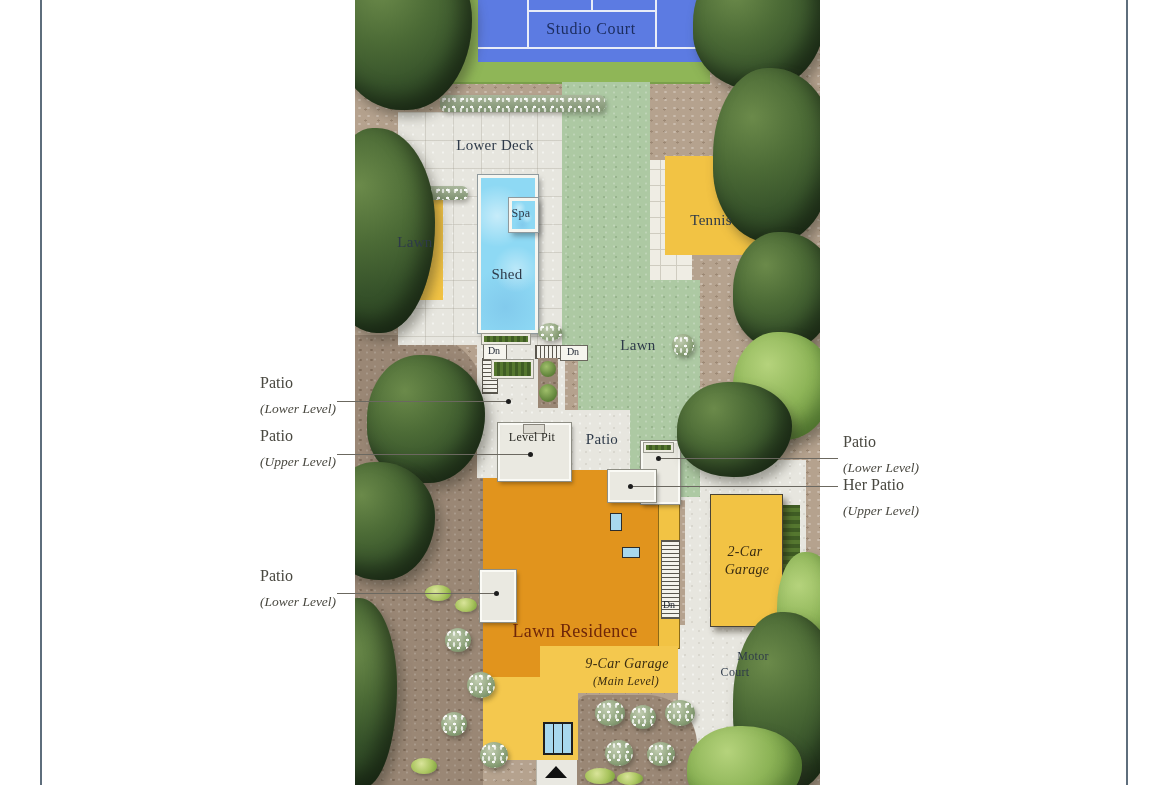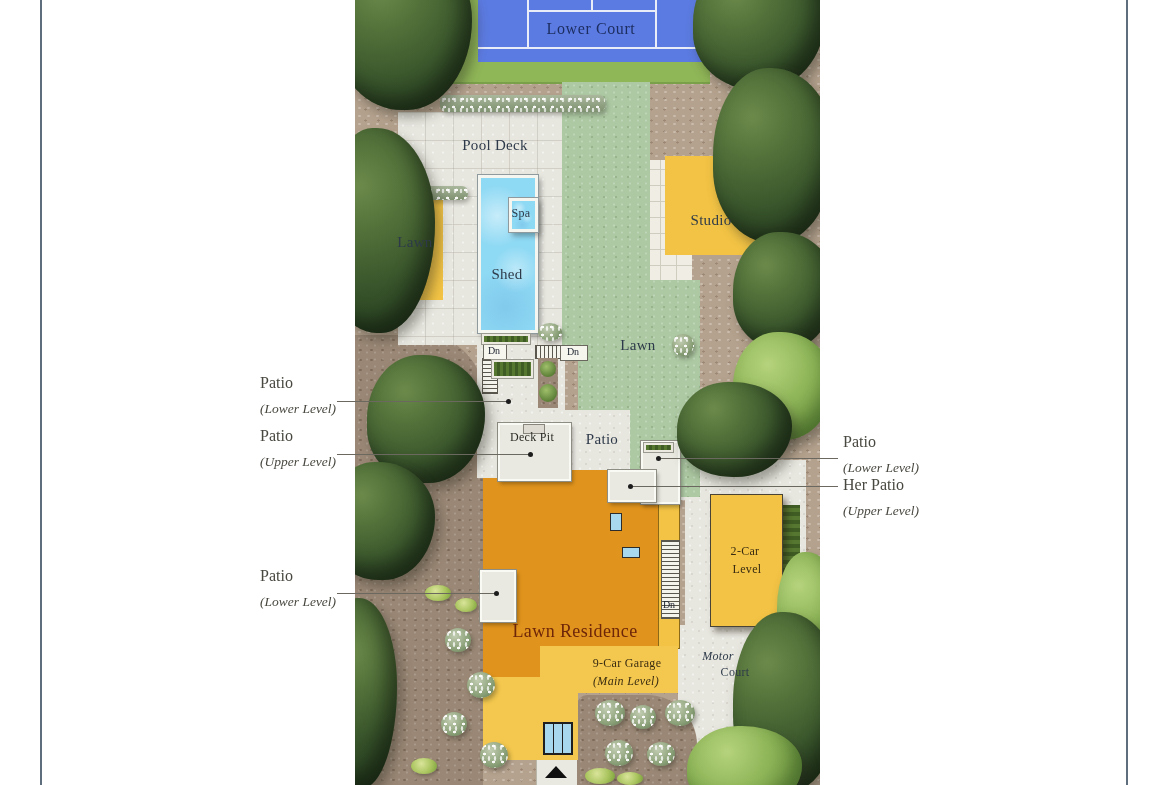--- a/index.html
+++ b/index.html
@@ -81,21 +81,21 @@
 
   
   .tc-line{position:absolute;background:#e9edf8;}
 
   
   .plbl{position:absolute;transform:translateX(-50%);white-space:nowrap;
     color:#2e3a49;font-size:15px;letter-spacing:.3px;}
   .navy{color:#1c2d5f;font-size:16px;letter-spacing:.6px;}
   .tiny{font-size:10px;letter-spacing:0;color:#1d2430;}
   .resid{color:#6e2609;font-size:18px;letter-spacing:.4px;}
-  .brown{color:#3a2c12;font-size:12px;}
+  .brown{color:#3a2c12;font-size:14px;font-style:italic;}
   .ital{font-style:italic;font-size:12px;}
   .sm{font-size:12px;color:#2a2a25;}
   .md{font-size:12px;}
 
   
   .ann{position:absolute;color:#494840;line-height:1.05;}
   .ann .t{display:block;font-size:16px;}
   .ann .s{display:block;font-size:13.5px;font-style:italic;margin-top:10px;}
   .leader{position:absolute;height:1px;background:#6b6860;}
   .dot{position:absolute;width:5px;height:5px;border-radius:50%;background:#1c1c1c;}
@@ -213,38 +213,38 @@
     <div class="tree" style="left:-30px;top:598px;width:72px;height:190px;"></div>
     <div class="tree" style="left:338px;top:-45px;width:132px;height:135px;"></div>
     <div class="tree" style="left:358px;top:68px;width:122px;height:175px;"></div>
     <div class="tree" style="left:378px;top:232px;width:102px;height:118px;"></div>
     <div class="tree light" style="left:378px;top:332px;width:100px;height:108px;"></div>
     <div class="tree" style="left:322px;top:382px;width:115px;height:95px;"></div>
     <div class="tree light" style="left:422px;top:552px;width:62px;height:112px;"></div>
     <div class="tree" style="left:378px;top:612px;width:108px;height:180px;"></div>
     <div class="tree light" style="left:332px;top:726px;width:115px;height:85px;"></div>
 
-    <div class="plbl navy" style="left:236px;top:20px;">Lower Court</div>
-    <div class="plbl" style="left:140px;top:137px;">Pool Deck</div>
+    <div class="plbl navy" style="left:236px;top:20px;">Studio Court</div>
+    <div class="plbl" style="left:140px;top:137px;">Lower Deck</div>
     <div class="plbl" style="left:60px;top:234px;">Lawn</div>
     <div class="plbl md" style="left:166px;top:206px;">Spa</div>
     <div class="plbl" style="left:152px;top:266px;">Shed</div>
-    <div class="plbl" style="left:356px;top:212px;">Studio</div>
+    <div class="plbl" style="left:356px;top:212px;">Tennis</div>
     <div class="plbl" style="left:283px;top:337px;">Lawn</div>
     <div class="plbl tiny" style="left:139px;top:345px;">Dn</div>
     <div class="plbl tiny" style="left:218px;top:346px;">Dn</div>
     <div class="plbl tiny" style="left:314px;top:599px;">Dn</div>
-    <div class="plbl sm" style="left:177px;top:430px;">Deck Pit</div>
+    <div class="plbl sm" style="left:177px;top:430px;">Level Pit</div>
     <div class="plbl" style="left:247px;top:431px;">Patio</div>
     <div class="plbl resid" style="left:220px;top:621px;">Lawn Residence</div>
     <div class="plbl brown" style="left:272px;top:656px;">9-Car Garage</div>
     <div class="plbl brown ital" style="left:271px;top:674px;">(Main Level)</div>
     <div class="plbl brown" style="left:390px;top:544px;">2-Car</div>
-    <div class="plbl brown" style="left:392px;top:562px;">Level</div>
-    <div class="plbl md" style="left:363px;top:649px;font-style:italic;">Motor</div>
+    <div class="plbl brown" style="left:392px;top:562px;">Garage</div>
+    <div class="plbl md" style="left:398px;top:649px;">Motor</div>
     <div class="plbl md" style="left:380px;top:665px;">Court</div>
   </div>
 
   <div class="ann" style="left:260px;top:375px;">
     <span class="t">Patio</span>
     <span class="s">(Lower Level)</span>
   </div>
   <div class="leader" style="left:337px;top:401px;width:172px;"></div>
   <div class="dot" style="left:506px;top:399px;"></div>
 

